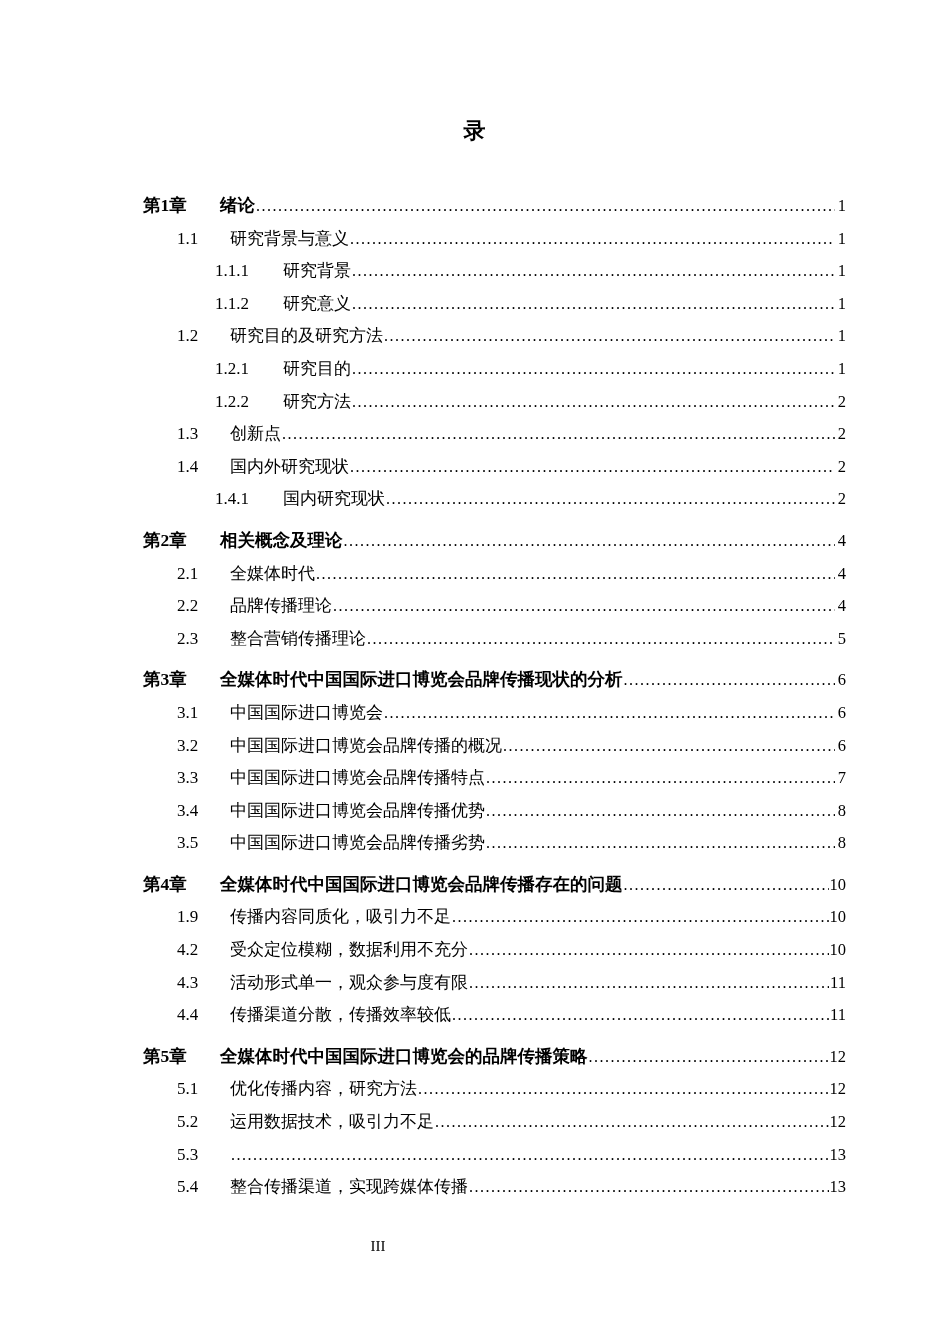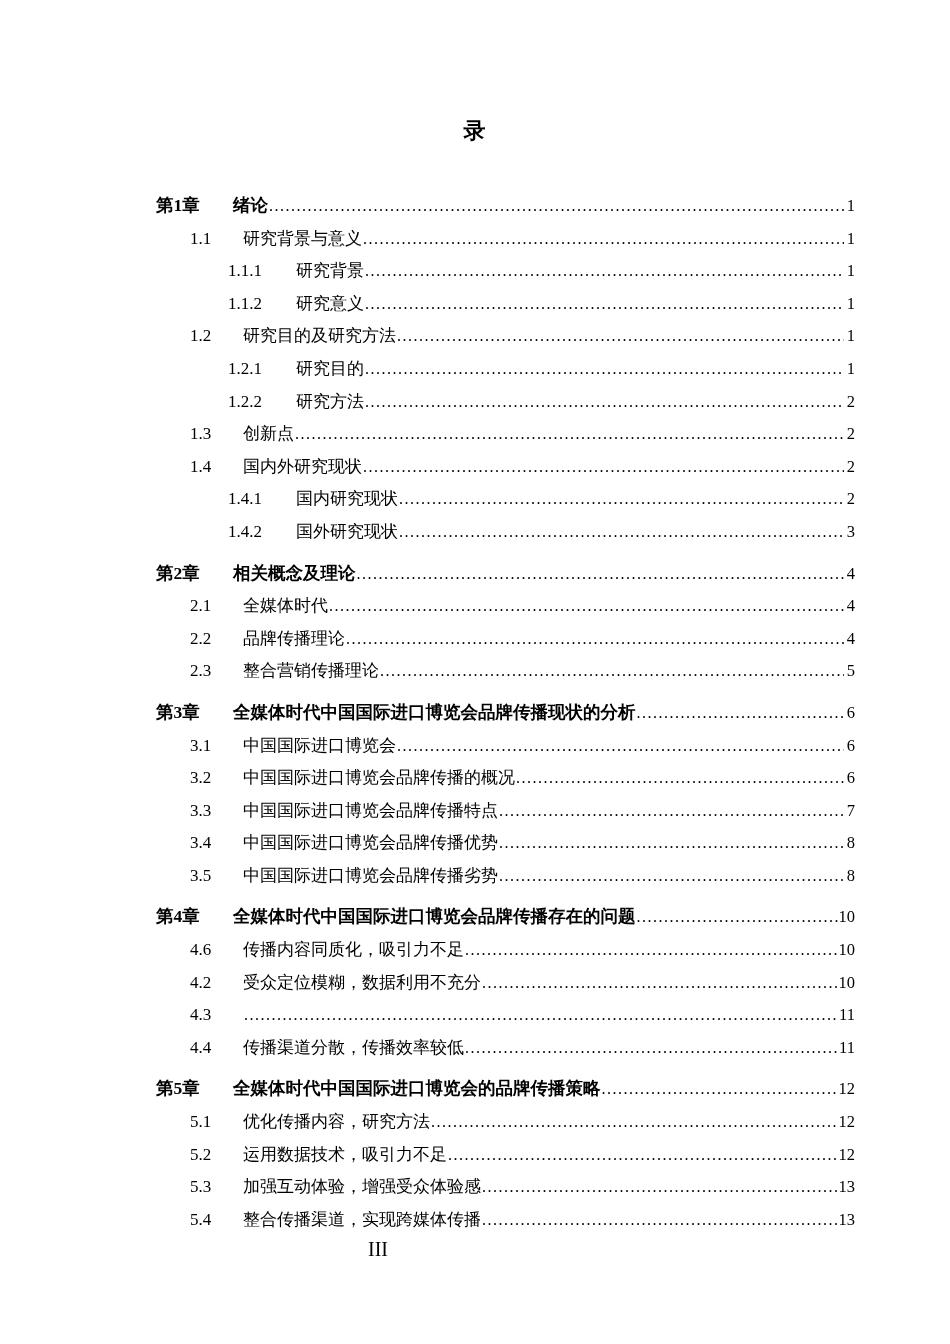--- a/index.html
+++ b/index.html
@@ -23,23 +23,22 @@
     left: 0;
     width: 100%;
     text-align: center;
     font-size: 22px;
     font-weight: bold;
     letter-spacing: 1px;
   }
   .toc {
     position: absolute;
     left: 143px;
-    right: 95px;
+    right: 104px;
     top: 181px;
-    margin-left: 13px;
   }
   .toc-row {
     display: flex;
     align-items: baseline;
     line-height: 32.6px;
     font-size: 17px;
     white-space: nowrap;
   }
   .toc-row.lv1 {
     font-weight: bold;
@@ -71,21 +70,21 @@
     font-size: 16.5px;
     text-align: right;
     min-width: 10px;
   }
   .footer-page-num {
     position: absolute;
     top: 1238px;
     left: 360px;
     width: 36px;
     text-align: center;
-    font-size: 20px;
+    font-size: 15px;
   }
 </style>
 </head>
 <body>
 
 <div class="page">
   <div class="doc-title">录</div>
 
   <div class="toc" id="toc">
       <div class="toc-row lv1">
@@ -141,26 +140,20 @@
         <span class="ttl">国内外研究现状</span>
         <span class="dots"></span>
         <span class="pg">2</span>
       </div>
       <div class="toc-row lv3">
         <span class="num">1.4.1</span>
         <span class="ttl">国内研究现状</span>
         <span class="dots"></span>
         <span class="pg">2</span>
       </div>
-      <div class="toc-row lv3">
-        <span class="num">1.4.2</span>
-        <span class="ttl">国外研究现状</span>
-        <span class="dots"></span>
-        <span class="pg">3</span>
-      </div>
       <div class="toc-row lv1">
         <span class="num">第2章</span>
         <span class="ttl">相关概念及理论</span>
         <span class="dots"></span>
         <span class="pg">4</span>
       </div>
       <div class="toc-row lv2">
         <span class="num">2.1</span>
         <span class="ttl">全媒体时代</span>
         <span class="dots"></span>
@@ -214,33 +207,34 @@
         <span class="dots"></span>
         <span class="pg">8</span>
       </div>
       <div class="toc-row lv1">
         <span class="num">第4章</span>
         <span class="ttl">全媒体时代中国国际进口博览会品牌传播存在的问题</span>
         <span class="dots"></span>
         <span class="pg">10</span>
       </div>
       <div class="toc-row lv2">
-        <span class="num">4.6</span>
+        <span class="num">1.9</span>
         <span class="ttl">传播内容同质化，吸引力不足</span>
         <span class="dots"></span>
         <span class="pg">10</span>
       </div>
       <div class="toc-row lv2">
         <span class="num">4.2</span>
         <span class="ttl">受众定位模糊，数据利用不充分</span>
         <span class="dots"></span>
         <span class="pg">10</span>
       </div>
       <div class="toc-row lv2">
         <span class="num">4.3</span>
+        <span class="ttl">活动形式单一，观众参与度有限</span>
         <span class="dots"></span>
         <span class="pg">11</span>
       </div>
       <div class="toc-row lv2">
         <span class="num">4.4</span>
         <span class="ttl">传播渠道分散，传播效率较低</span>
         <span class="dots"></span>
         <span class="pg">11</span>
       </div>
       <div class="toc-row lv1">
@@ -256,21 +250,20 @@
         <span class="pg">12</span>
       </div>
       <div class="toc-row lv2">
         <span class="num">5.2</span>
         <span class="ttl">运用数据技术，吸引力不足</span>
         <span class="dots"></span>
         <span class="pg">12</span>
       </div>
       <div class="toc-row lv2">
         <span class="num">5.3</span>
-        <span class="ttl">加强互动体验，增强受众体验感</span>
         <span class="dots"></span>
         <span class="pg">13</span>
       </div>
       <div class="toc-row lv2">
         <span class="num">5.4</span>
         <span class="ttl">整合传播渠道，实现跨媒体传播</span>
         <span class="dots"></span>
         <span class="pg">13</span>
       </div>
     </div>

